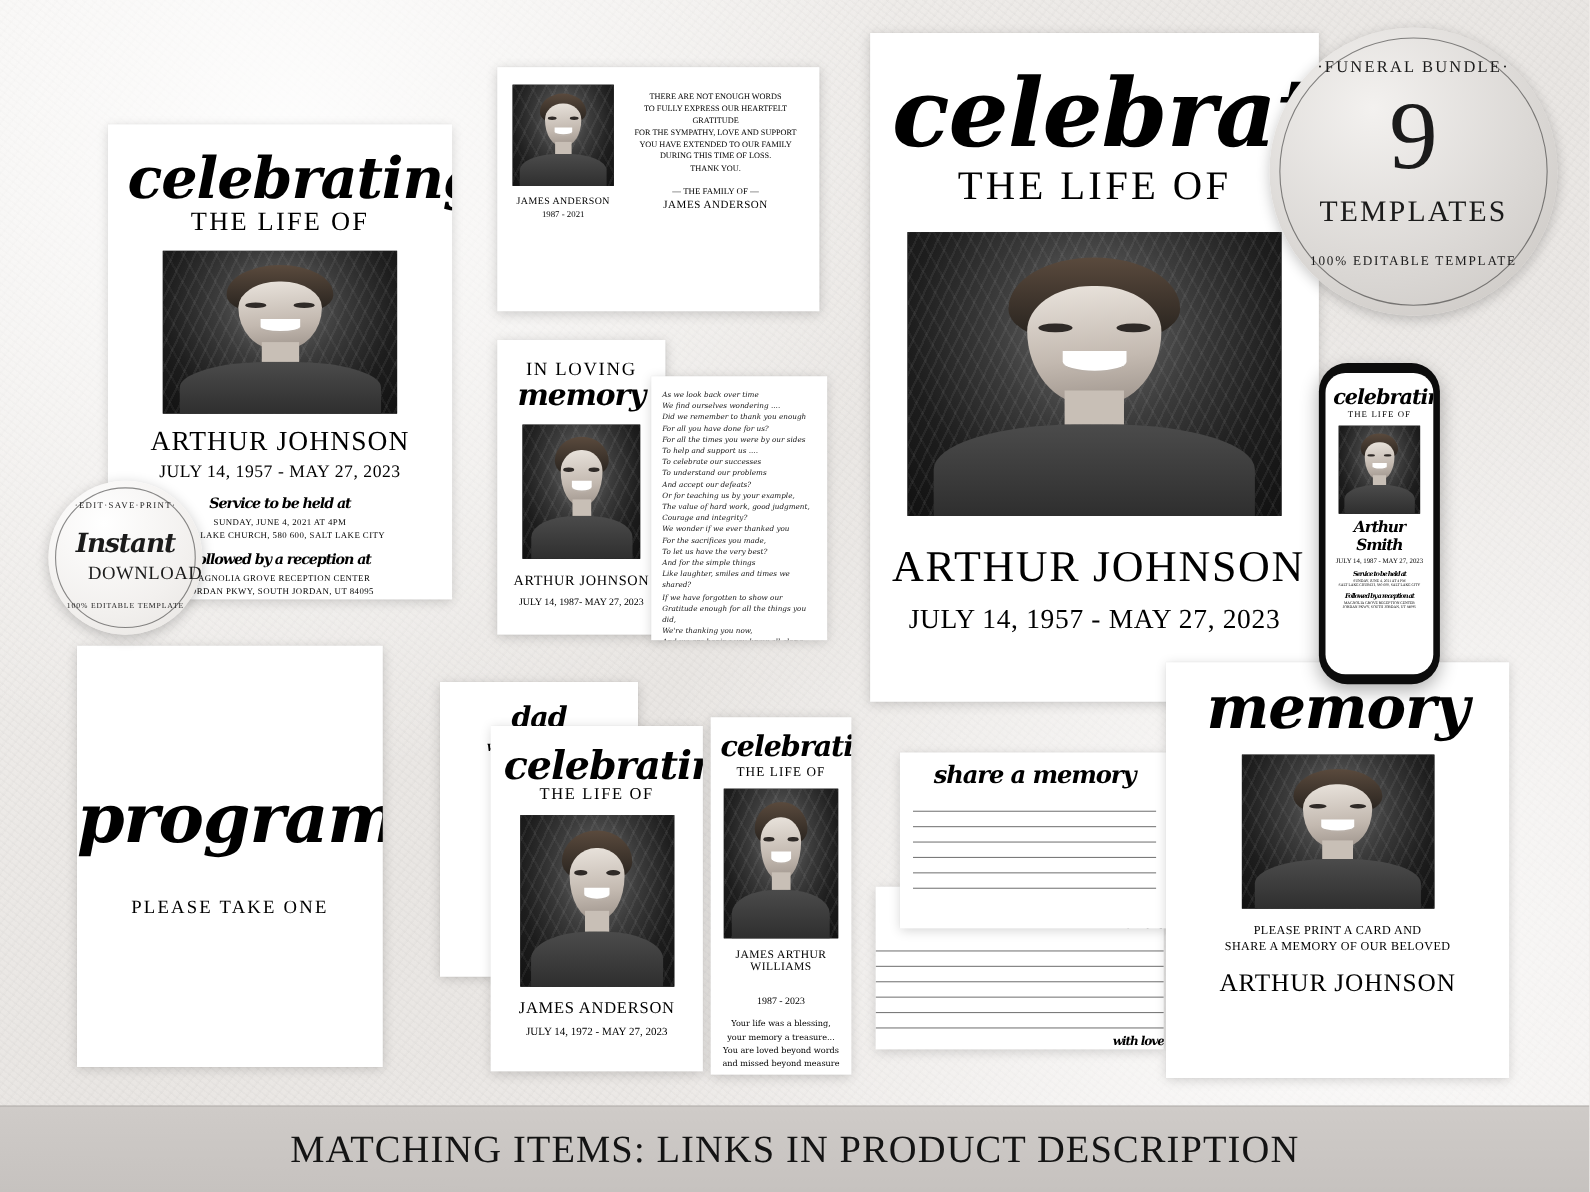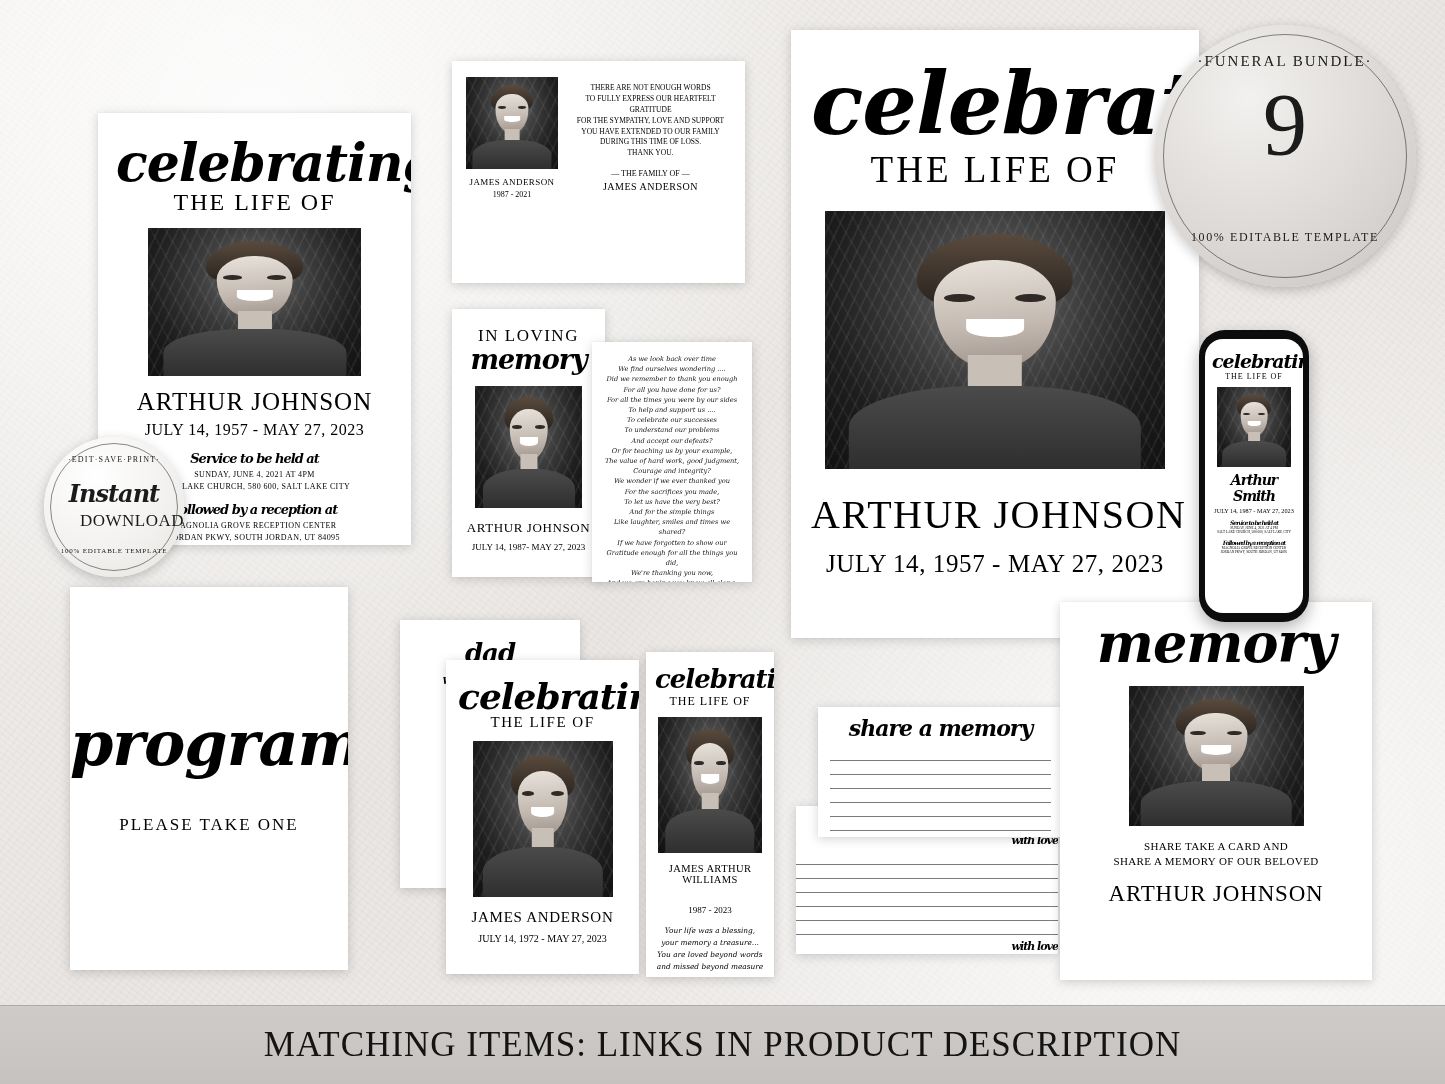--- a/index.html
+++ b/index.html
@@ -191,21 +191,21 @@
       <div class="eye r"></div>
       <div class="smile"></div>
     <div class="neck"></div>
       <div class="body"></div>
   </div>
   <div class="center serif" style="font-size:13px;letter-spacing:.6px;margin-top:12px;">ARTHUR JOHNSON</div>
   <div class="center serif" style="font-size:9px;margin-top:6px;">JULY 14, 1987- MAY 27, 2023</div>
 </div>
 
 <div class="card" style="left:592px;top:342px;width:160px;height:240px;padding:12px 10px;">
-  <div id="poem-lines" style="text-align:center;font-family:'DejaVu Serif',serif;font-style:italic;font-size:6.6px;line-height:10.2px;color:#141414;">
+  <div id="poem-lines" style="text-align:left;font-family:'DejaVu Serif',serif;font-style:italic;font-size:6.6px;line-height:10.2px;color:#141414;">
       <div>As we look back over time</div>
       <div>We find ourselves wondering ....</div>
       <div>Did we remember to thank you enough</div>
       <div>For all you have done for us?</div>
       <div>For all the times you were by our sides</div>
       <div>To help and support us ....</div>
       <div>To celebrate our successes</div>
       <div>To understand our problems</div>
       <div>And accept our defeats?</div>
       <div>Or for teaching us by your example,</div>
@@ -261,21 +261,21 @@
       <div class="face"></div>
     <div class="eye l"></div>
       <div class="eye r"></div>
       <div class="smile"></div>
     <div class="neck"></div>
       <div class="body"></div>
   </div>
   <div class="center serif" style="font-size:10.5px;letter-spacing:.4px;margin-top:10px;">JAMES ARTHUR</div>
   <div class="center serif" style="font-size:10.5px;letter-spacing:.4px;">WILLIAMS</div>
   <div class="center serif" style="font-size:9px;margin-top:20px;">1987 - 2023</div>
-  <div id="bookmark-verse" style="text-align:center;font-family:'DejaVu Serif',serif;font-style:italic;font-size:7.4px;line-height:12px;margin-top:10px;">
+  <div id="bookmark-verse" style="text-align:center;font-family:'DejaVu Serif',serif;font-size:7.4px;line-height:12px;margin-top:10px;">
       <div>Your life was a blessing,</div>
       <div>your memory a treasure...</div>
       <div>You are loved beyond words</div>
       <div>and missed beyond measure</div>
     </div>
 </div>
 
 <div class="card" style="left:796px;top:806px;width:262px;height:148px;padding:8px 0;text-align:right;">
   <div class="script" style="font-size:15px;margin-left:22px;">c</div>
   <div class="script" style="font-size:11px;margin-left:8px;margin-top:2px;">with love</div>
@@ -283,21 +283,21 @@
     <i></i>
       <i></i>
       <i></i>
       <i></i>
       <i></i>
       <i></i>
   </div>
   <div class="script" style="font-size:11px;margin-left:8px;margin-top:5px;">with love</div>
 </div>
 
-<div class="card" style="left:818px;top:707px;width:245px;height:130px;padding:8px 12px;">
+<div class="card" style="left:818px;top:684px;width:245px;height:160px;padding:8px 12px;">
   <div class="script center" style="font-size:22px;line-height:26px;">share a memory</div>
   <div class="lines" style="margin-top:6px;">
     <i></i>
       <i></i>
       <i></i>
       <i></i>
       <i></i>
       <i></i>
   </div>
 </div>
@@ -307,21 +307,21 @@
   <div class="photo" style="margin:14px auto 0;width:175px;height:140px;">
     <div class="foliage"></div>
       <div class="hair"></div>
       <div class="face"></div>
     <div class="eye l"></div>
       <div class="eye r"></div>
       <div class="smile"></div>
     <div class="neck"></div>
       <div class="body"></div>
   </div>
-  <div class="center serif" style="font-size:11px;letter-spacing:.4px;margin-top:14px;">SHARE TAKE A CARD AND</div>
+  <div class="center serif" style="font-size:11px;letter-spacing:.4px;margin-top:14px;">PLEASE PRINT A CARD AND</div>
   <div class="center serif" style="font-size:11px;letter-spacing:.4px;margin-top:3px;">SHARE A MEMORY OF OUR BELOVED</div>
   <div class="center serif" style="font-size:23px;letter-spacing:.8px;margin-top:14px;">ARTHUR JOHNSON</div>
 </div>
 
 <div class="phone" style="left:1199px;top:330px;width:110px;height:292px;">
   <div class="notch"></div>
   <div class="screen" style="padding:12px 7px 8px;box-sizing:border-box;">
     <div class="script center" style="font-size:19px;line-height:21px;">celebrating</div>
     <div class="center serif" style="font-size:8px;letter-spacing:1px;">THE LIFE OF</div>
     <div class="photo" style="margin:6px auto 0;width:74px;height:80px;">
@@ -342,20 +342,21 @@
     <div class="center script" style="font-size:6px;margin-top:5px;">Followed by a reception at</div>
     <div class="center serif" style="font-size:3.4px;">MAGNOLIA GROVE RECEPTION CENTER</div>
     <div class="center serif" style="font-size:3.4px;">JORDAN PKWY, SOUTH JORDAN, UT 84095</div>
   </div>
 </div>
 
 <div class="badge-round" style="left:1154px;top:25px;width:262px;height:262px;">
   <div class="ring"></div>
   <div class="arc-text" style="top:28px;font-size:15px;letter-spacing:2px;">·FUNERAL BUNDLE·</div>
   <div style="position:absolute;left:0;right:0;top:56px;font-size:88px;line-height:88px;font-family:'Liberation Serif',serif;">9</div>
+  <div style="position:absolute;left:0;right:0;top:152px;font-size:27px;letter-spacing:2px;font-family:'Liberation Serif',serif;">TEMPLATES</div>
   <div class="arc-text" style="top:205px;font-size:12px;letter-spacing:1.6px;">100% EDITABLE  TEMPLATE</div>
 </div>
 
 <div class="badge-round" style="left:44px;top:437px;width:140px;height:140px;background:radial-gradient(circle at 36% 28%,#ffffff 0%,#f2f0ee 60%,#e6e3e0 100%);">
   <div class="ring" style="inset:6px;"></div>
   <div class="arc-text" style="top:18px;font-size:8px;letter-spacing:1.2px;">·EDIT·SAVE·PRINT·</div>
   <div class="script" style="position:absolute;left:0;right:0;top:44px;font-size:24px;line-height:26px;">Instant</div>
   <div style="position:absolute;left:0;right:0;top:74px;font-size:17px;letter-spacing:.5px;font-family:'Liberation Serif',serif;text-align:right;">DOWNLOAD</div>
   <div class="arc-text" style="top:110px;font-size:7px;letter-spacing:.8px;">100% EDITABLE TEMPLATE</div>
 </div>

